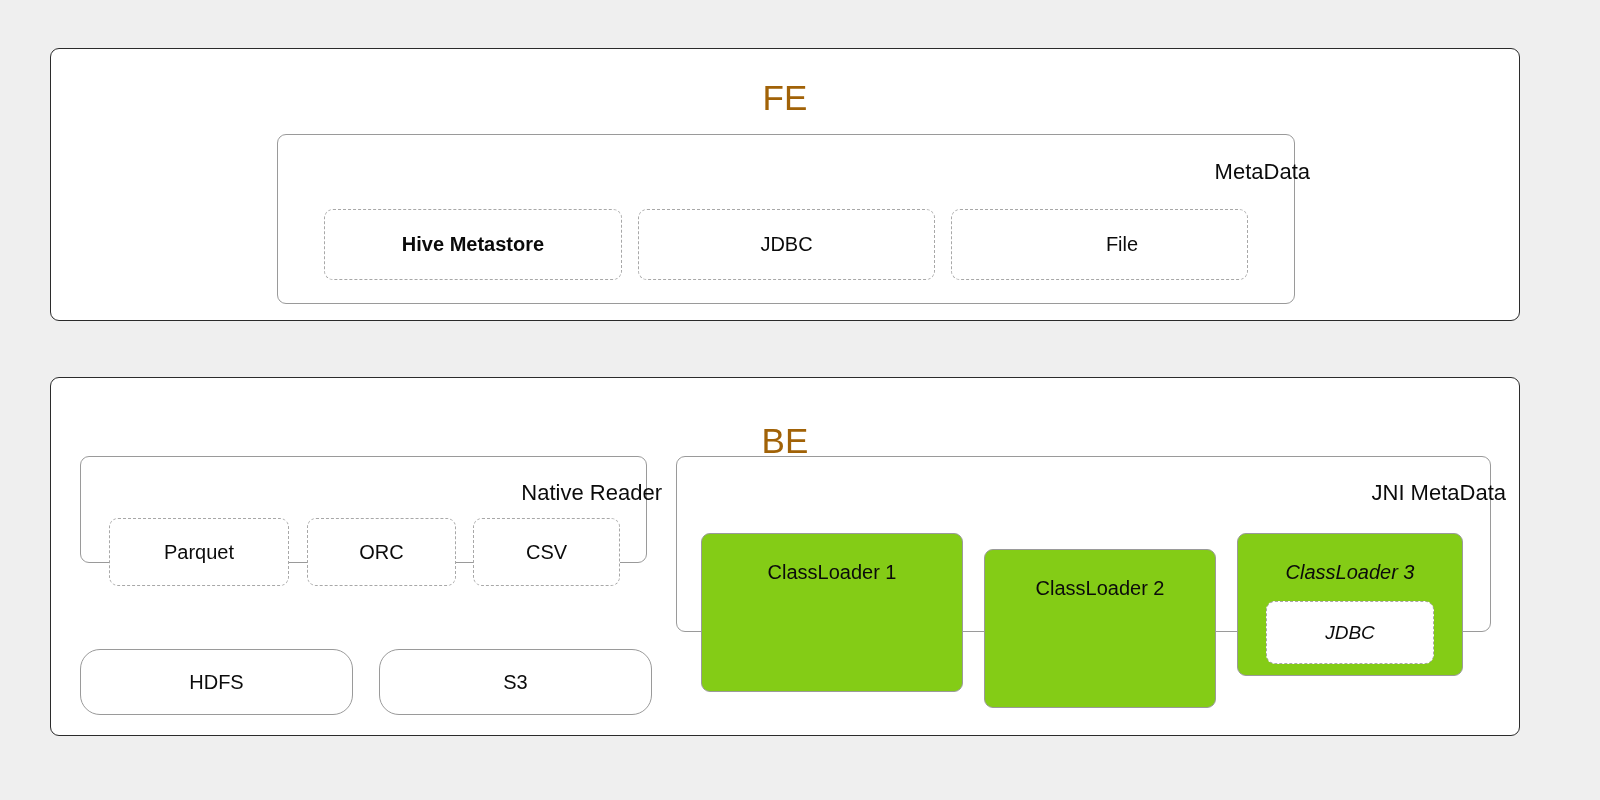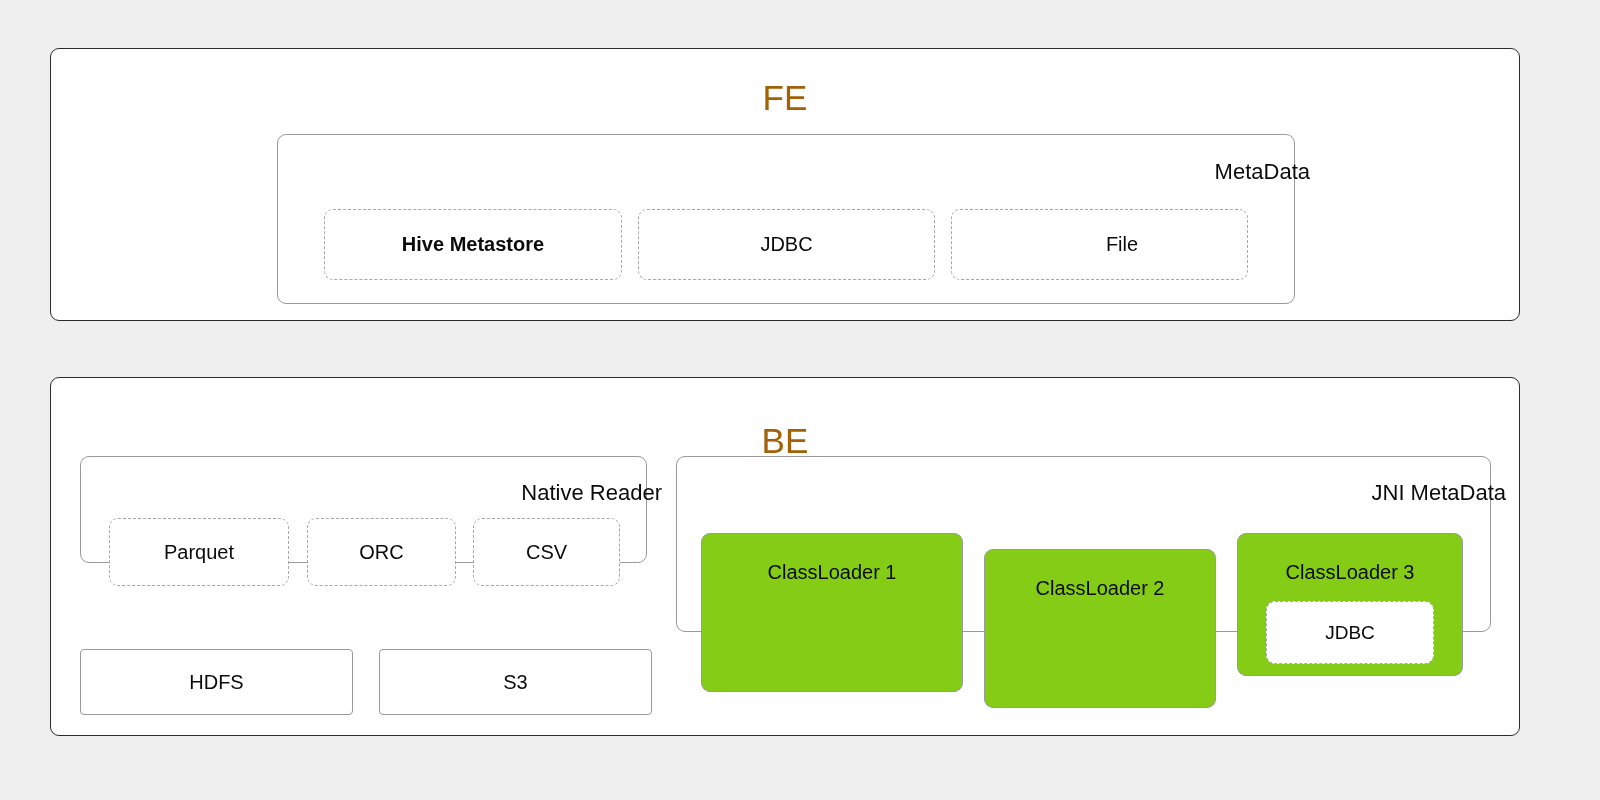--- a/index.html
+++ b/index.html
@@ -89,21 +89,21 @@
     font-size: 20px;
     color: #0b0b0b;
     text-align: center;
   }
 
   
   .leaf-solid {
     position: absolute;
     background: #ffffff;
     border: 1.1px solid #9a9a9a;
-    border-radius: 4px;
+    border-radius: 20px;
     box-sizing: border-box;
     display: flex;
     align-items: center;
     justify-content: center;
     font-size: 20px;
     color: #0b0b0b;
     text-align: center;
   }
 
   
@@ -132,21 +132,21 @@
     position: absolute;
     left: 0;
     width: 100%;
     text-align: center;
     font-size: 20px;
     line-height: 1;
     color: #0b0b0b;
   }
   #cl1 { left: 24px;  top: 76px; width: 262px; height: 159px; }
   #cl2 { left: 307px; top: 76px; width: 232px; height: 159px; margin-top: 16px; }
-  #cl3 { left: 560px; top: 76px; width: 226px; height: 143px; }
+  #cl3 { left: 560px; top: 76px; width: 226px; height: 143px; font-style: italic; }
   .classloader-title { top: 28px; }
 
   .cl-leaf {
     position: absolute;
     left: 28px;
     top: 67px;
     right: 28px;
     height: 63px;
     background: #ffffff;
     border: 1.4px dashed #a8a8a8;

